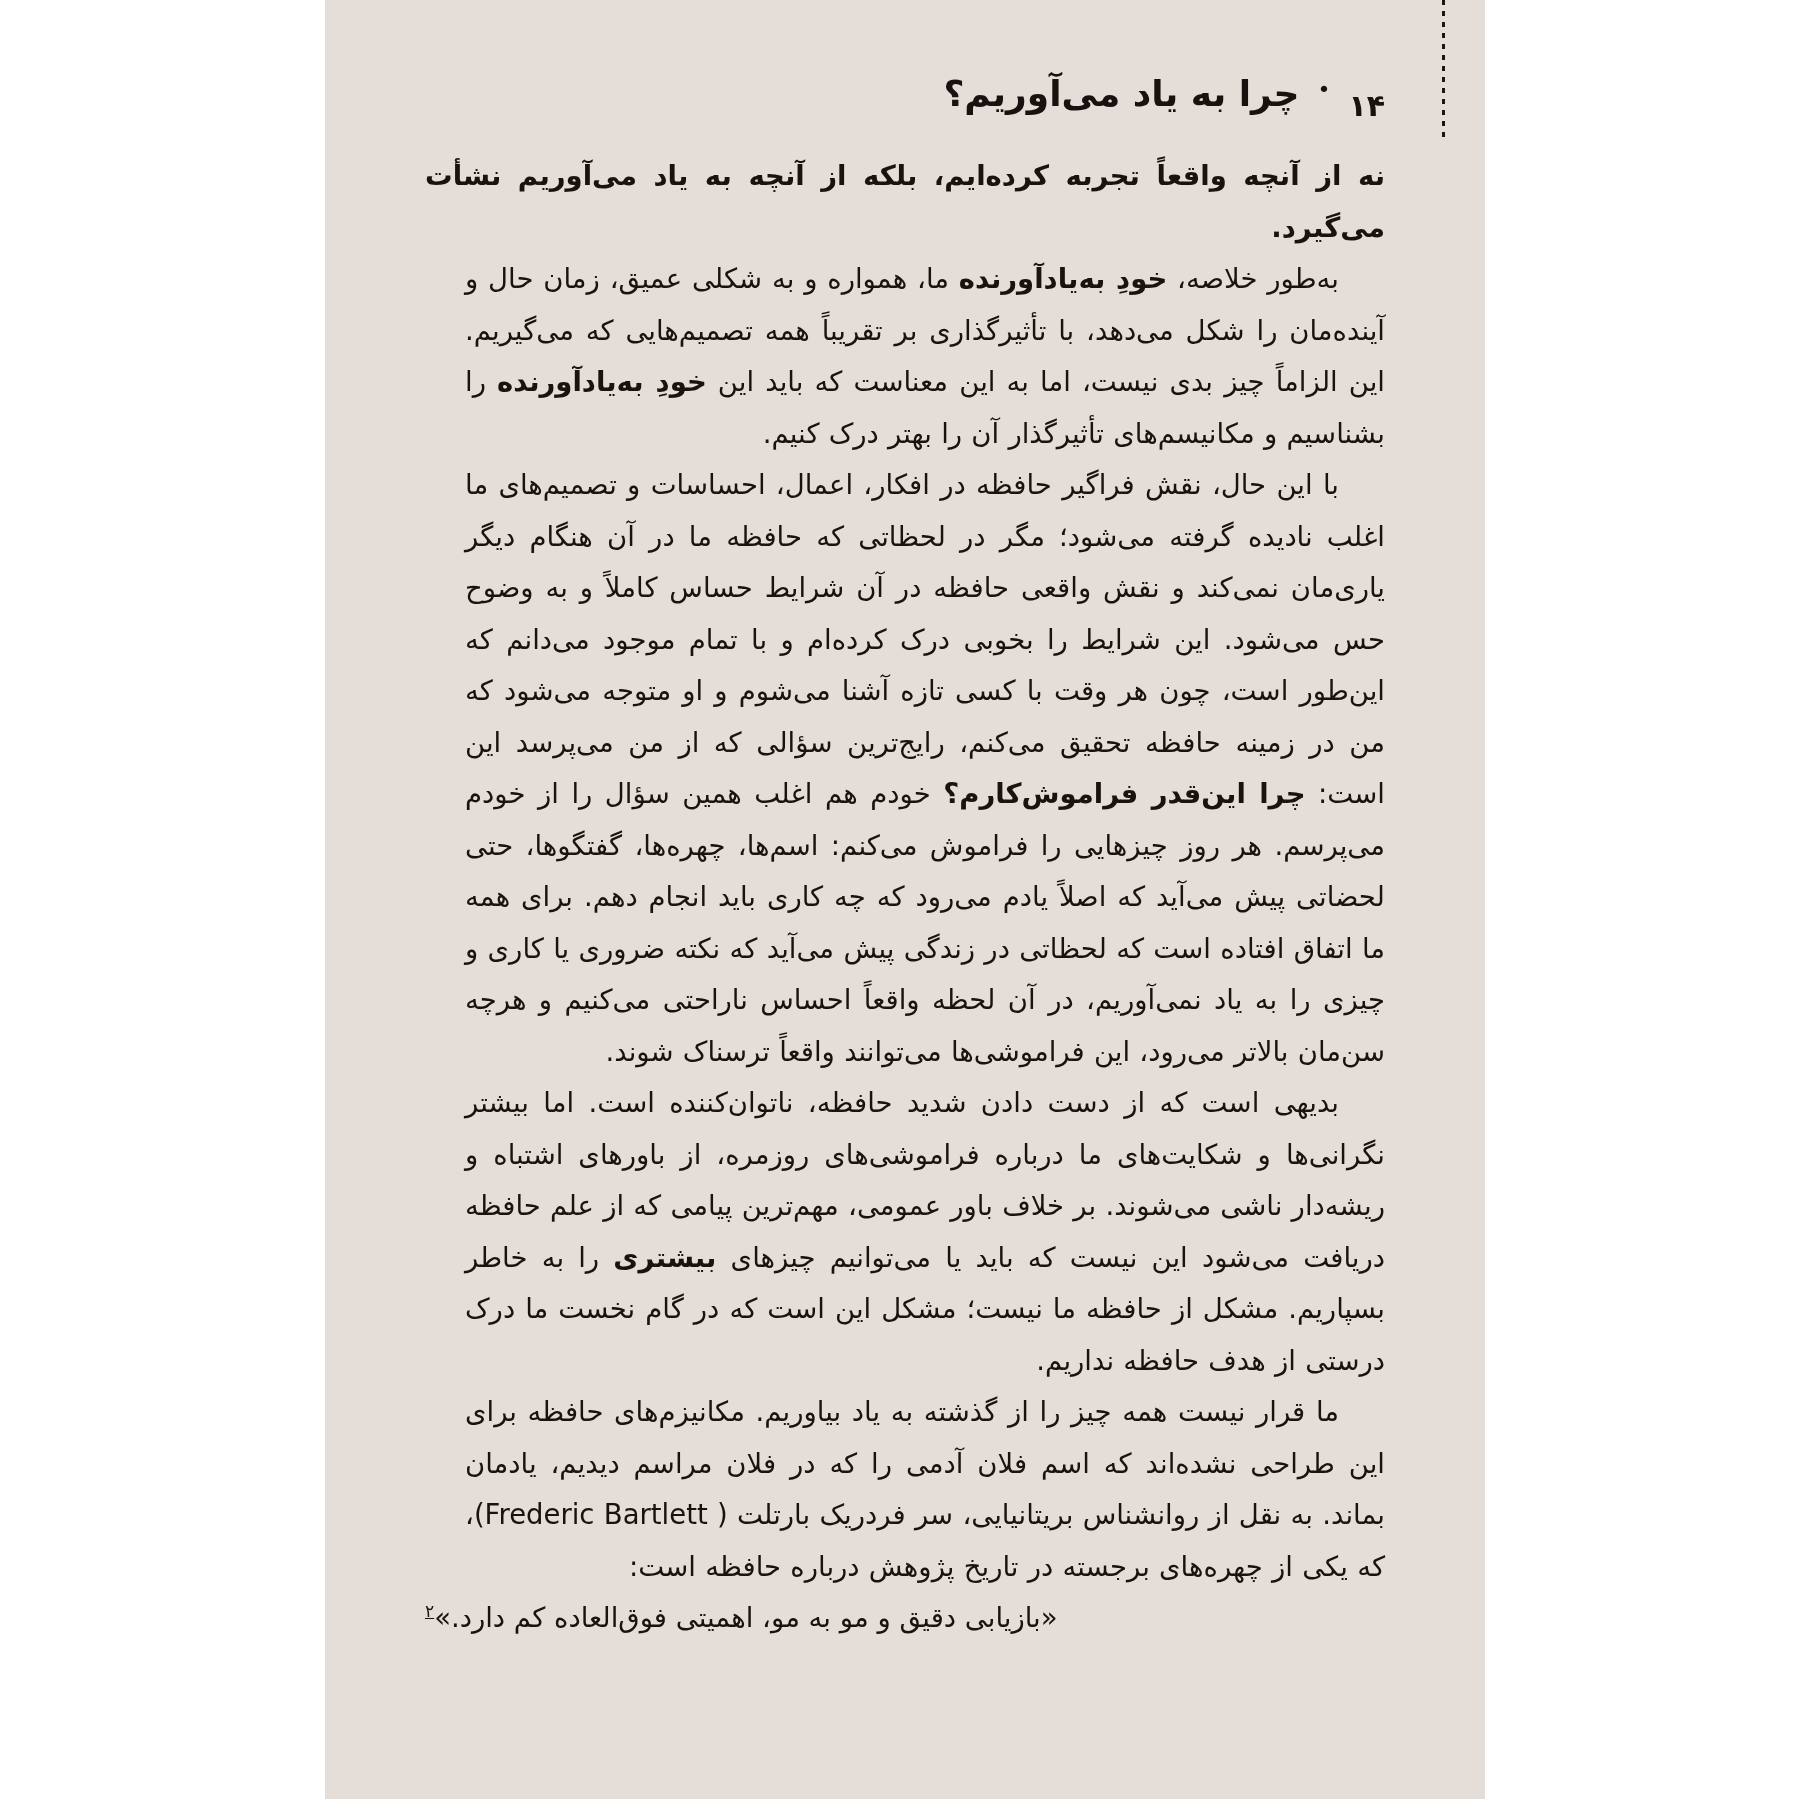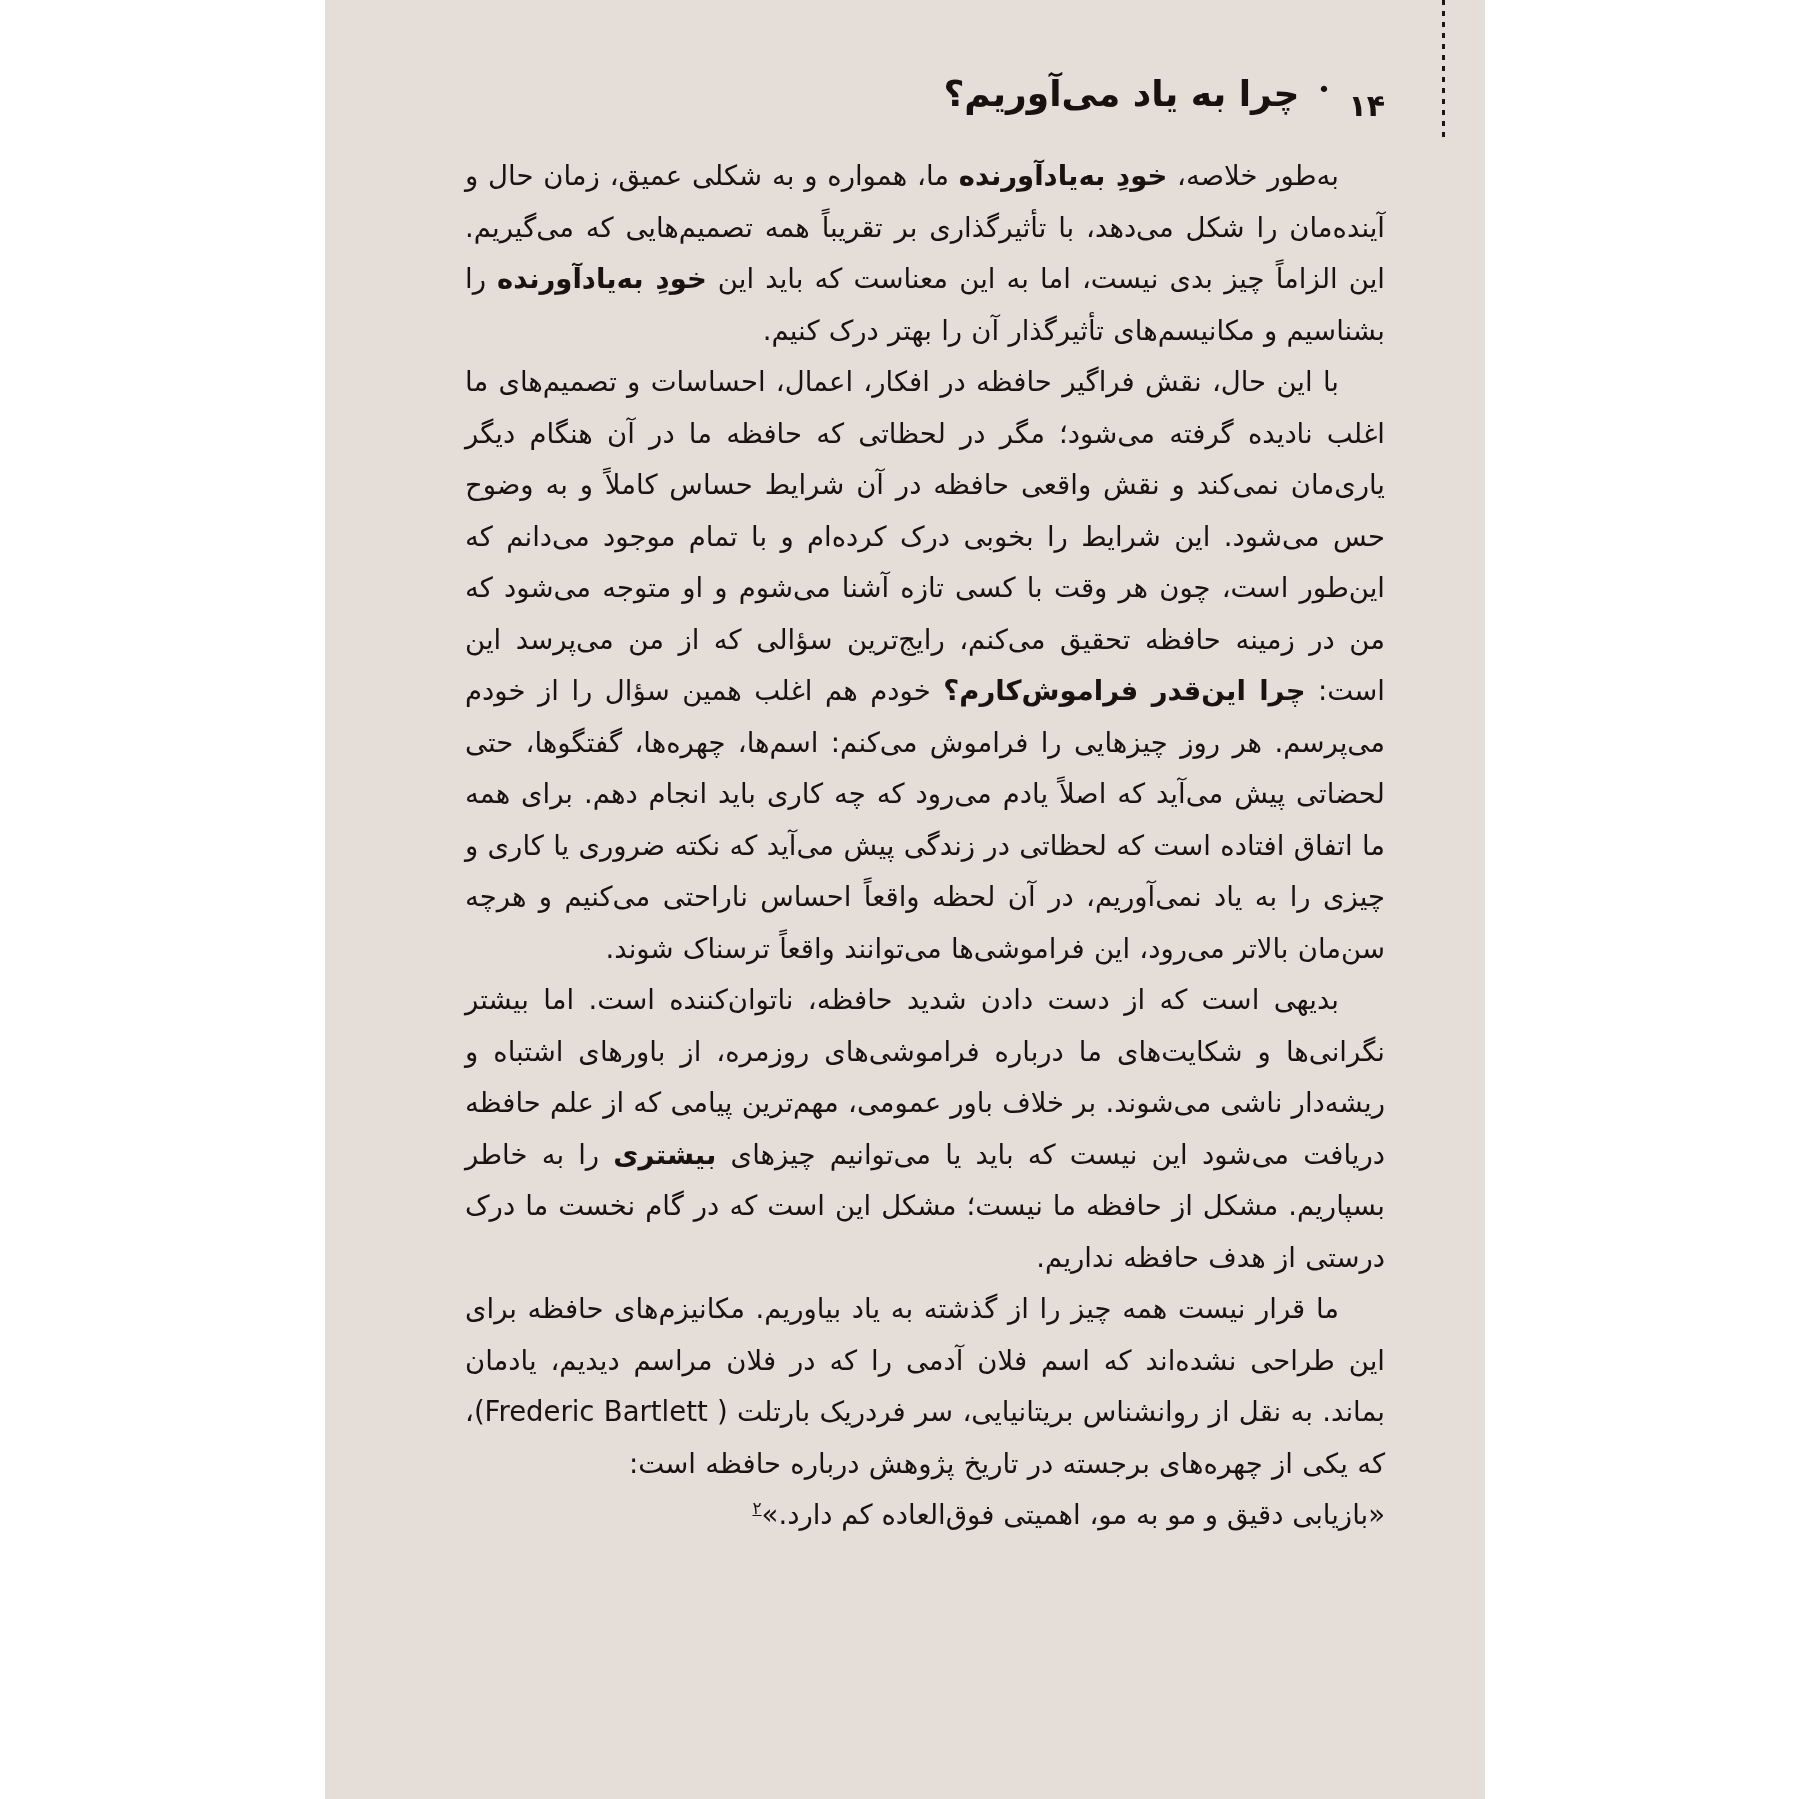--- a/index.html
+++ b/index.html
@@ -100,21 +100,21 @@
     word-spacing: 0.5px;
   }
   p.para.indent {
     text-indent: 46px;
     margin-left: 40px;
   }
   b, strong {
     font-weight: 700;
   }
   .q-para {
-    text-align: right;
+    text-align: left;
     margin: 0;
     font-size: 27.5px;
     line-height: 51.5px;
     color: #19130f;
   }
   sup.fn {
     font-size: 17px;
     vertical-align: super;
     line-height: 0;
     text-decoration: underline;
@@ -127,20 +127,21 @@
 
   <div id="running-head">
     <span id="head-folio">۱۴</span>
     <span id="head-sep">•</span>
     <span id="head-title">چرا به یاد می‌آوریم؟</span>
   </div>
   <div id="head-rule"></div>
 
   <div id="text-block">
 
+    <p class="para"><b>نه از آنچه واقعاً تجربه کرده‌ایم، بلکه از آنچه به یاد می‌آوریم نشأت می‌گیرد.</b></p>
 
     <p class="para indent"><span>به‌طور خلاصه، </span><b>خودِ به‌یادآورنده</b><span> ما، همواره و به شکلی عمیق، زمان حال و آینده‌مان را شکل می‌دهد، با تأثیرگذاری بر تقریباً همه تصمیم‌هایی که می‌گیریم. این الزاماً چیز بدی نیست، اما به این معناست که باید این </span><b>خودِ به‌یادآورنده</b><span> را بشناسیم و مکانیسم‌های تأثیرگذار آن را بهتر درک کنیم.</span></p>
 
     <p class="para indent"><span>با این حال، نقش فراگیر حافظه در افکار، اعمال، احساسات و تصمیم‌های ما اغلب نادیده گرفته می‌شود؛ مگر در لحظاتی که حافظه ما در آن هنگام دیگر یاری‌مان نمی‌کند و نقش واقعی حافظه در آن شرایط حساس کاملاً و به وضوح حس می‌شود. این شرایط را بخوبی درک کرده‌ام و با تمام موجود می‌دانم که این‌طور است، چون هر وقت با کسی تازه آشنا می‌شوم و او متوجه می‌شود که من در زمینه حافظه تحقیق می‌کنم، رایج‌ترین سؤالی که از من می‌پرسد این است:  </span><b>چرا این‌قدر فراموش‌کارم؟</b><span> خودم هم اغلب همین سؤال را از خودم می‌پرسم. هر روز چیزهایی را فراموش می‌کنم: اسم‌ها، چهره‌ها، گفتگوها، حتی لحضاتی پیش می‌آید که اصلاً یادم می‌رود که چه کاری باید انجام دهم. برای همه ما اتفاق افتاده است که لحظاتی در زندگی پیش می‌آید که نکته ضروری یا کاری و چیزی را به یاد نمی‌آوریم، در آن لحظه واقعاً احساس ناراحتی می‌کنیم و هرچه سن‌مان بالاتر می‌رود، این فراموشی‌ها می‌توانند واقعاً ترسناک شوند.</span></p>
 
     <p class="para indent"><span>بدیهی است که از دست دادن شدید حافظه، ناتوان‌کننده است. اما بیشتر نگرانی‌ها و شکایت‌های ما درباره فراموشی‌های روزمره، از باورهای اشتباه و ریشه‌دار ناشی می‌شوند. بر خلاف باور عمومی، مهم‌ترین پیامی که از علم حافظه دریافت می‌شود این نیست که باید یا می‌توانیم چیزهای </span><b>بیشتری</b><span> را به خاطر بسپاریم. مشکل از حافظه ما نیست؛ مشکل این است که در گام نخست ما درک درستی از هدف حافظه نداریم.</span></p>
 
     <p class="para indent">ما قرار نیست همه چیز را از گذشته به یاد بیاوریم. مکانیزم‌های حافظه برای این طراحی نشده‌اند که اسم فلان آدمی را که در فلان مراسم دیدیم، یادمان بماند. به نقل از روانشناس بریتانیایی، سر فردریک بارتلت ( Frederic Bartlett)، که یکی از چهره‌های برجسته در تاریخ پژوهش درباره حافظه است:</p>
 
     <p class="q-para"><span>«بازیابی دقیق و مو به مو، اهمیتی فوق‌العاده کم دارد.»</span><sup class="fn">۲</sup></p>

